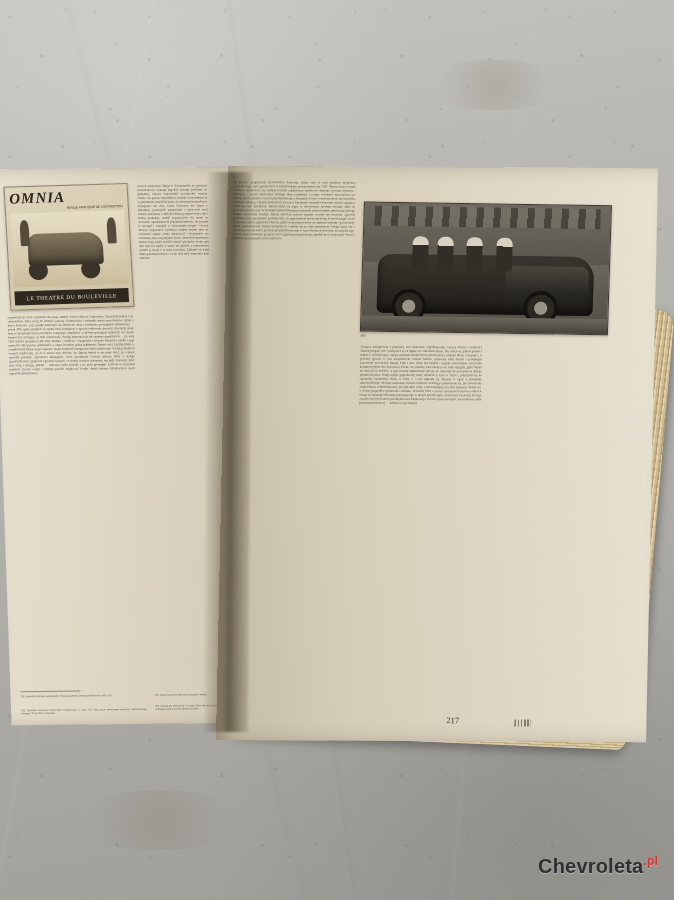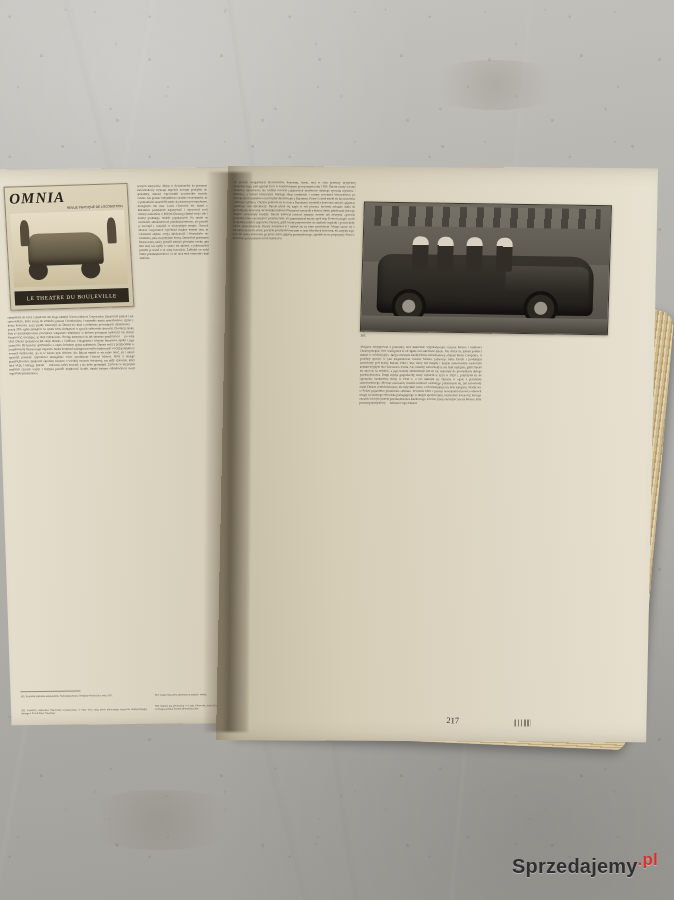--- a/index.html
+++ b/index.html
@@ -343,21 +343,21 @@
     bottom: 22px;
     font-family: "Liberation Sans", sans-serif;
     font-size: 20px;
     font-weight: bold;
     color: #2f2f31;
     letter-spacing: .2px;
     text-shadow: 0 1px 1px rgba(255,255,255,.35);
   }
   .watermark .tld {
     color: #d7332d;
-    font-size: 17px;
+    font-size: 12px;
     vertical-align: super;
     font-weight: bold;
   }
 
   .stain {
     position: absolute;
     border-radius: 50%;
     background: radial-gradient(circle, rgba(120,112,100,.22), rgba(120,112,100,0) 70%);
   }
 </style>
@@ -430,16 +430,16 @@
       <div class="col tiny" style="left:266px; top:14px; width:116px; height:516px; overflow:hidden; opacity:.0;">ny projekt reorganizacji kierownictwa koncernu, konie, niej w celu przetrwy krytycznej gospodarczego, jaki ogarnął USA w katastrofalnym powojennym roku 1920. Durant wtedy wierzył światowe dyrektorów, nie widział bowiem jakąkolwiek możliwość dalszego sposobu myślenia i działania, a kryzys lekceważył. Wysięgł silny, rozdźwięk i rostam wewnętrz kierownictwa po szczególnych zakładów oraz między dyrektorami a Durantem. Henry Leland zrzekł się kierownictwa oddziału Cadillaca, Chrysler pokłócił się na serio z Durantem i wyszedł z koncernu; zaczęli »giganta« opuszczać inni dyrektorzy. Durant uznał się nagle w roli prezesa, któremu zabrakło ludzi do prowadzenia koncernu. W dodatku trudności finansowe narastały z dnia na dzień, gdyż banki jeden po drugim wymawiały kredyty. Durant usiłował ratować sytuację swoimi tak zwanymi »precesii pomysłowymi« operacjami i posunięciami, ale grunt usuwał mu się spod nóg. Koncern mogło ocalić od upadku jedynie usprawnie Duranta, gdyż wtedy przywrócoby sie zaufanie kapitału i powróciłoby zdolni administratorzy. Durant zrozumiał to i zdobył się na czyn samobójczy. Mogąc starać się o zabezpieczenia dla siebie pewnym przemysłowym sum w razie likwidacji koncernu, nie uczynił tego, lecz dla dobra stworzone go przez siebie giganta przemysłowego, zgodził się na propozycje Pierre'a du Ponta i powiązanych z nim bankierów.</div>
 
       <div class="page-number">217</div>
       <div class="folio-mark"></div>
     </div>
 
     <div class="spine"></div>
   </div>
 
   <div class="watermark">
-    <span>Sprzedajemy</span><span class="tld">.pl</span>
+    <span>Chevroleta</span><span class="tld">.pl</span>
   </div>
 
 </div>
 
 </body></html>

